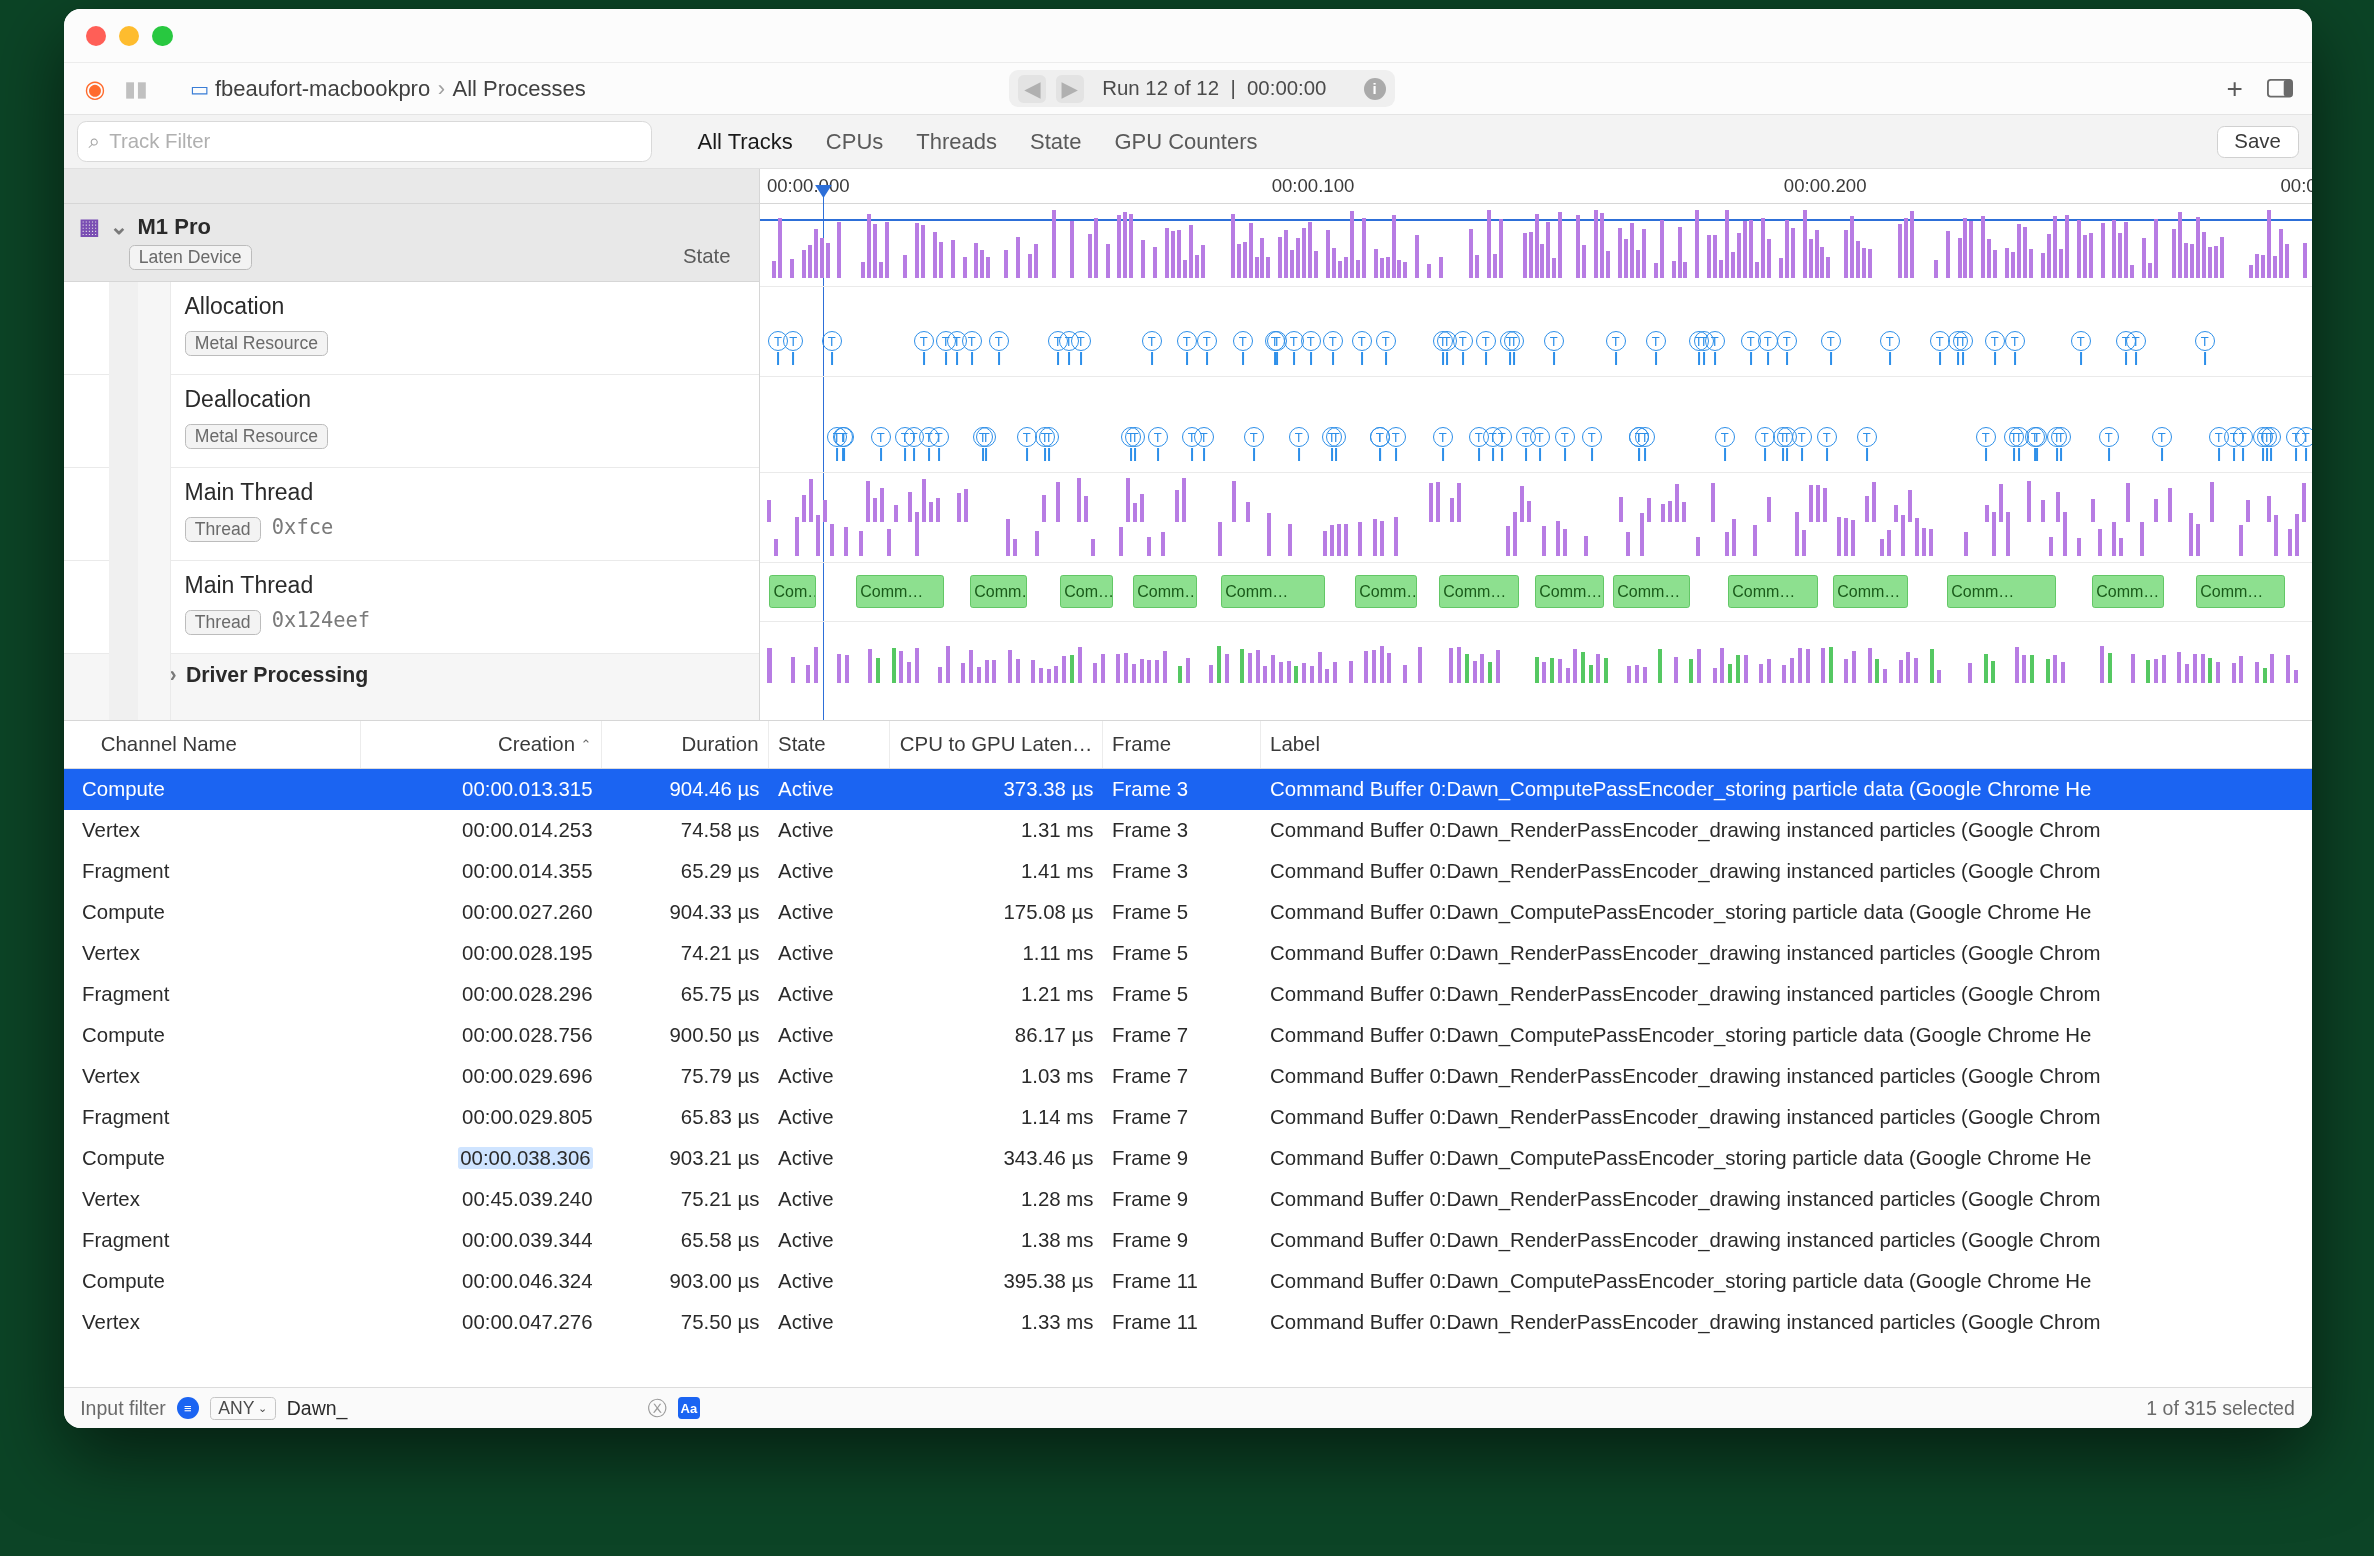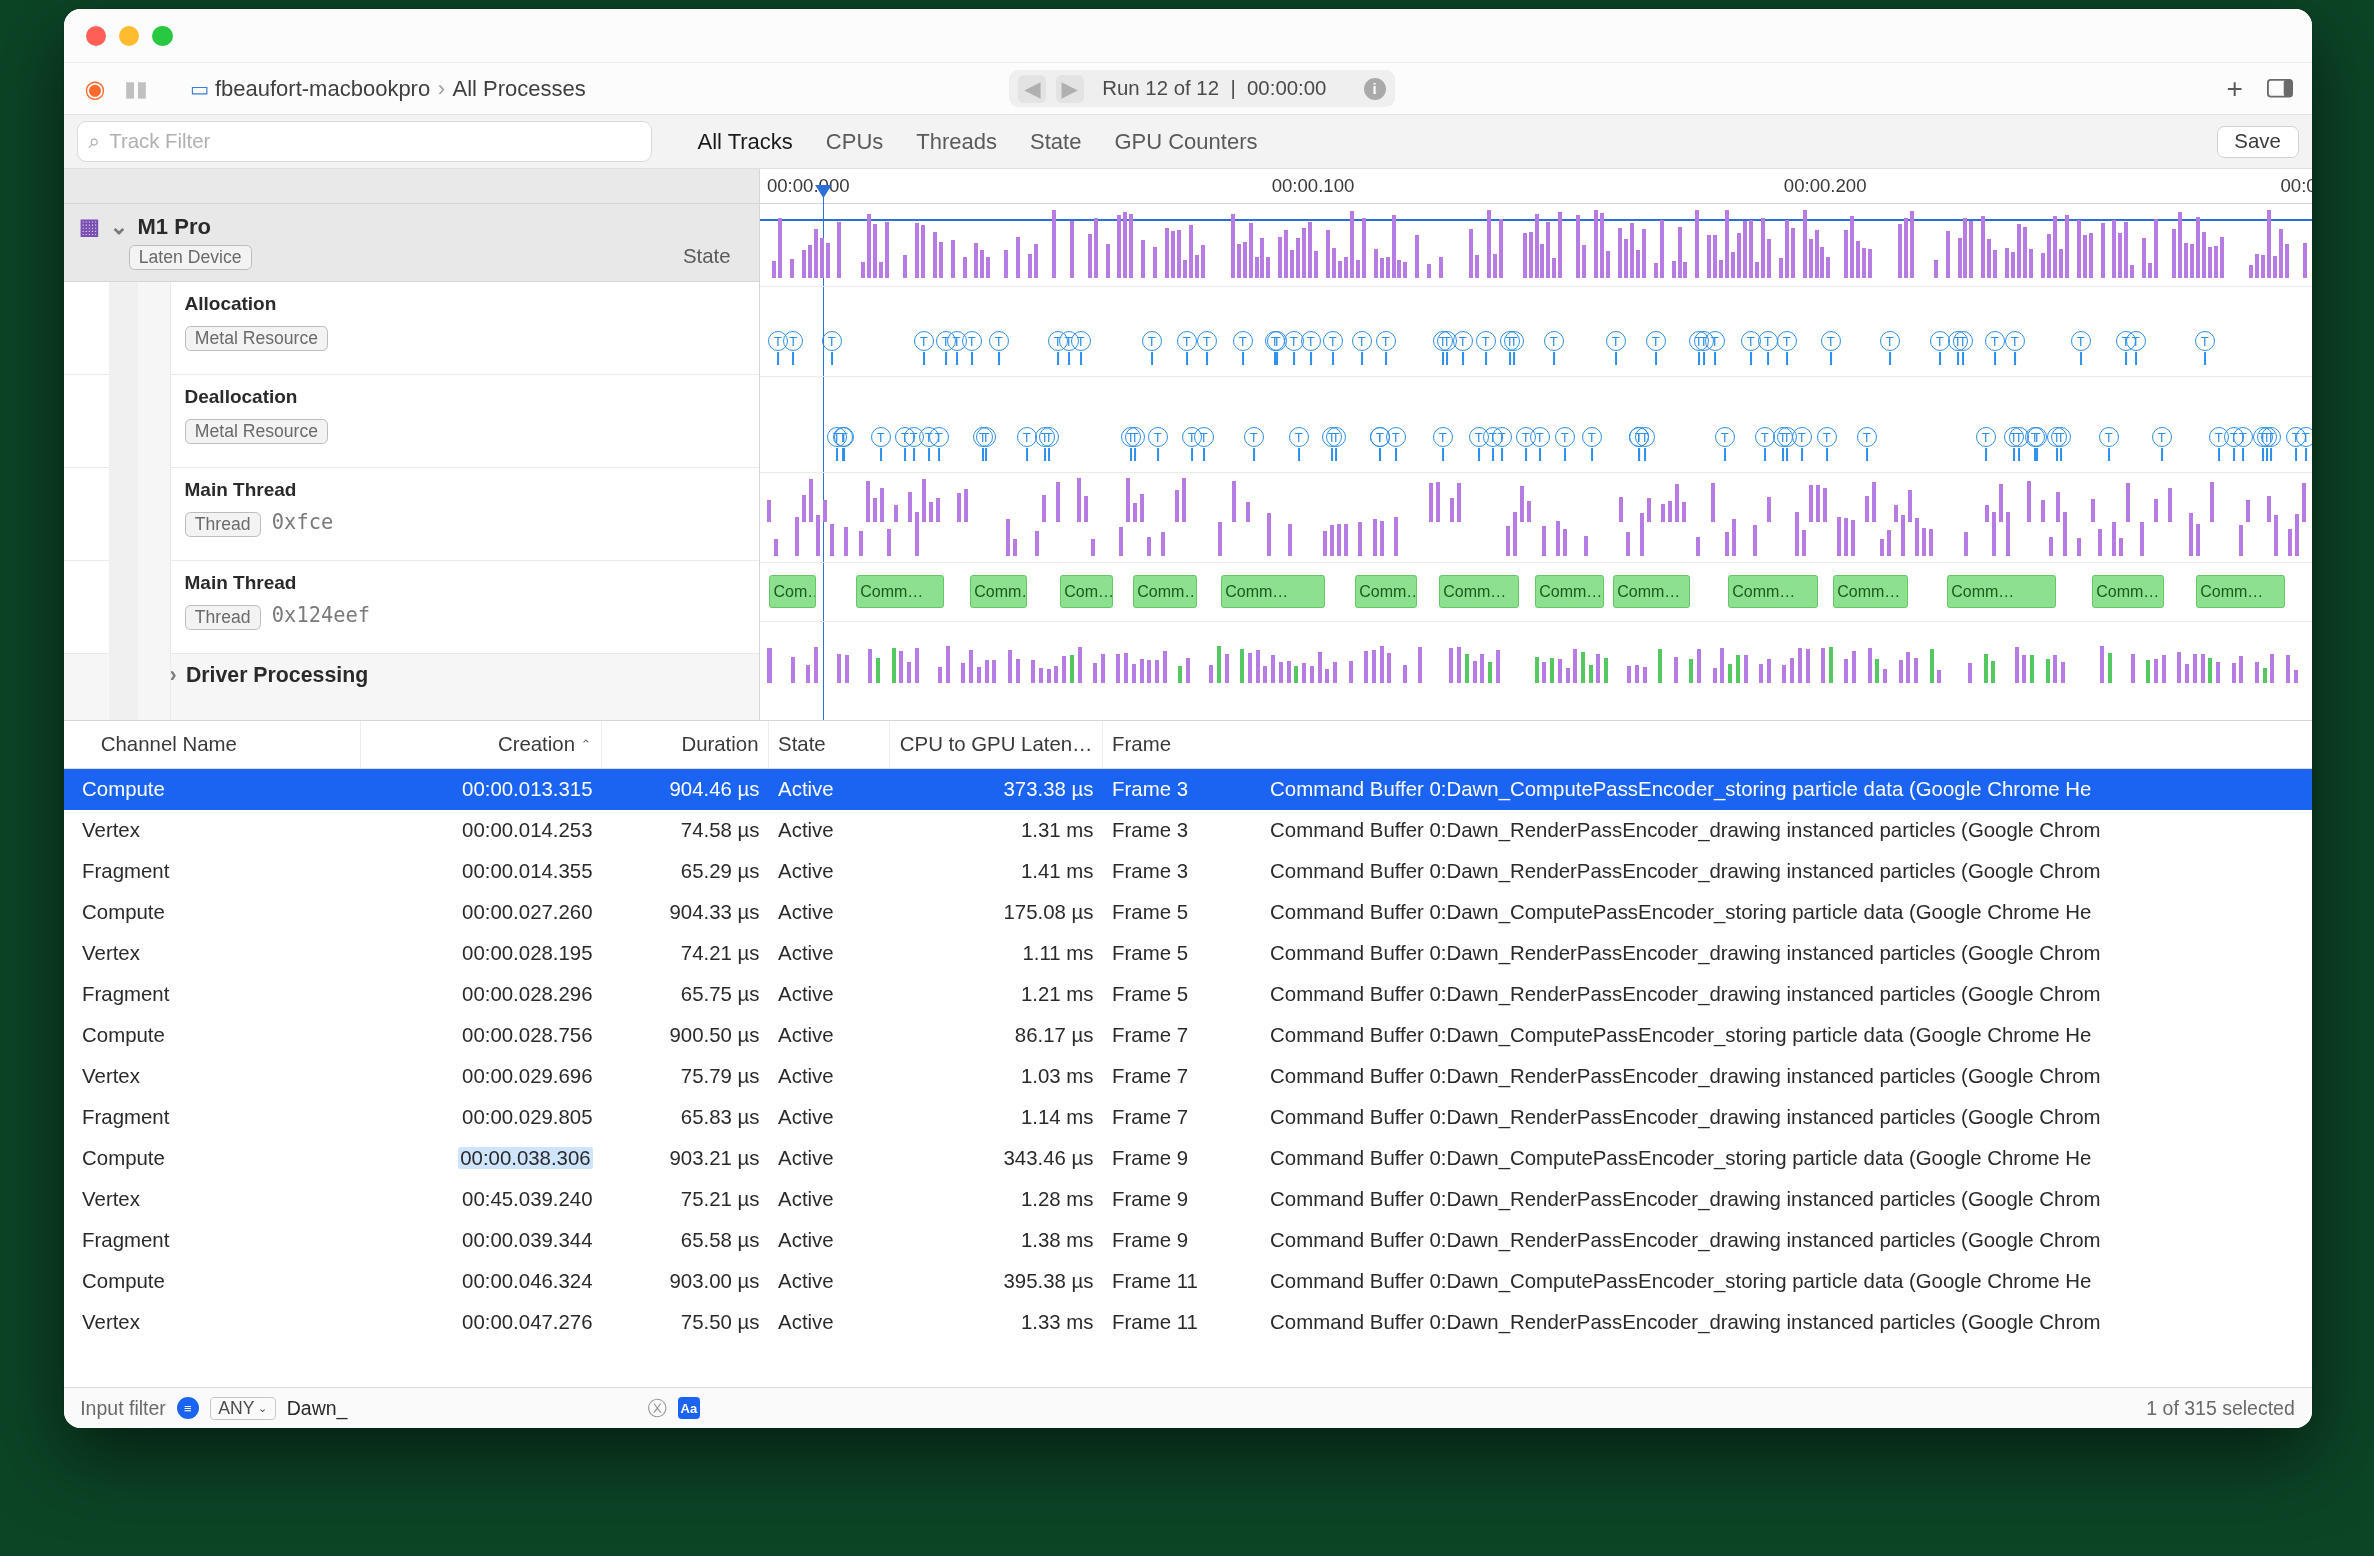--- a/index.html
+++ b/index.html
@@ -154,21 +154,21 @@
   .chev { color:#7a7a7a; }
   .pill { display:inline-block; border:0.9px solid #bcbcbc; border-radius:5.6px; padding:0.9px 9.3px; font-size:17.6px; color:#6a6a6a; margin-top:5.6px; background:#f3f3f3; }
   .state-label { text-align:right; padding-right:13px; color:#5a5a5a; font-size:20.4px; margin-top:3.7px; }
 
   .sb-track {
     padding:11px 15px 13px 121px;
     border-bottom:0.9px solid #eaeaea;
     background:#fff;
     min-height:93px;
   }
-  .sb-track .name { font-weight:700; font-size:19px; color:#2a2a2a; }
+  .sb-track .name { font-weight:400; font-size:23px; color:#2a2a2a; }
   .sb-track .sub { display:flex; gap:11px; align-items:center; margin-top:5.6px; }
   .threadid { font-family: ui-monospace, Menlo, monospace; font-size:20.4px; color:#7a7a7a; }
   .sb-driver {
     padding:9.3px 15px 9.3px 106px;
     display:flex; align-items:center; gap:9.3px;
     font-size:21.3px; font-weight:600; color:#2a2a2a;
   }
   .sb-wrap { position:relative; }
   .sb-left-stripe { position:absolute; left:74px; top:0; bottom:0; width:33px; background:#f6f6f6; border-right:0.9px solid #eaeaea; }
   .sb-left-stripe2 { position:absolute; left:45px; top:0; bottom:0; width:30px; background:#f0f0f0; border-right:0.9px solid #e3e3e3; }
@@ -980,20 +980,23 @@
           </div>
         <div class="th col-st">
             <span>State</span>
           </div>
         <div class="th col-la">
             <span>CPU to GPU Laten…</span>
           </div>
         <div class="th col-fr">
             <span>Frame</span>
           </div>
+        <div class="th col-lb">
+            <span>Label</span>
+          </div>
       </div>
       <div class="tbody" id="tbody">
           <div class="tr selected">
             <div class="td col-ch">Compute</div>
             <div class="td col-cr">00:00.013.315</div>
             <div class="td col-du">904.46 µs</div>
             <div class="td col-st">Active</div>
             <div class="td col-la">373.38 µs</div>
             <div class="td col-fr">Frame 3</div>
             <div class="td col-lb">Command Buffer 0:Dawn_ComputePassEncoder_storing particle data   (Google Chrome He</div>

